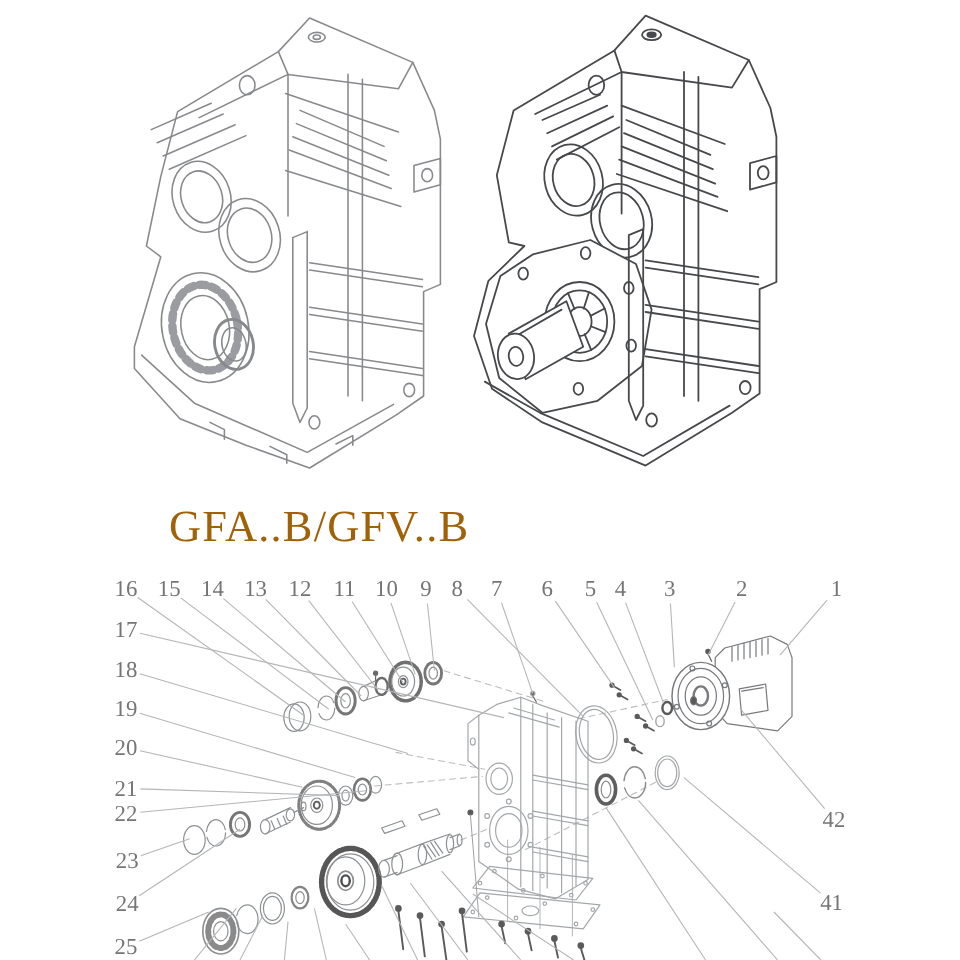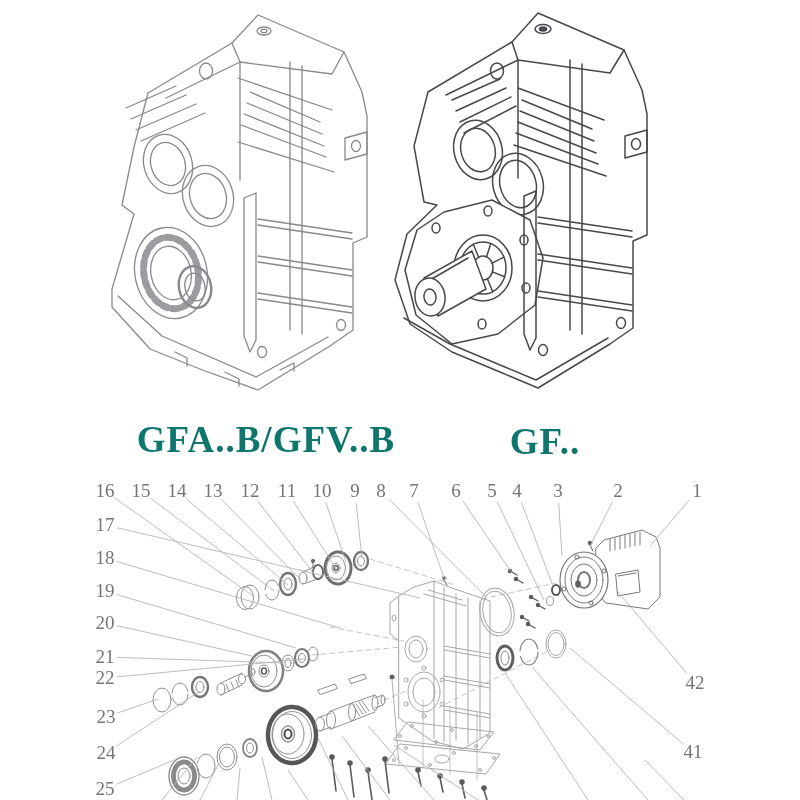--- a/index.html
+++ b/index.html
@@ -1,19 +1,19 @@
 <!DOCTYPE html>
 <html><head>
 <meta charset="utf-8">
 <style>
   html,body{margin:0;padding:0;background:#ffffff;}
   .page{position:relative;width:800px;height:800px;background:#ffffff;overflow:hidden;
         font-family:"Liberation Serif", serif;}
   .page svg{position:absolute;left:0;top:0;}
-  .model-label{position:absolute;font-weight:bold;color:#0f766e;font-size:37px;
+  .model-label{position:absolute;font-weight:normal;color:#a16207;font-size:37px;
                text-align:center;letter-spacing:1px;white-space:nowrap;}
   .label-left{left:108px;top:418px;width:316px;}
   .label-right{left:430px;top:420px;width:230px;}
   .callout-num{font-family:"Liberation Serif", serif;}
 </style>
 </head>
 <body>
 
 <div class="page">
 
@@ -373,15 +373,14 @@
         <text x="105" y="684" text-anchor="middle" font-size="19" fill="#757575" class="callout-num">22</text>
         <text x="106" y="723" text-anchor="middle" font-size="19" fill="#757575" class="callout-num">23</text>
         <text x="106" y="759" text-anchor="middle" font-size="19" fill="#757575" class="callout-num">24</text>
         <text x="105" y="795" text-anchor="middle" font-size="19" fill="#757575" class="callout-num">25</text>
         <text x="693" y="758" text-anchor="middle" font-size="19" fill="#757575" class="callout-num">41</text>
         <text x="695" y="689" text-anchor="middle" font-size="19" fill="#757575" class="callout-num">42</text>
       </g>
 </svg>
 
 <div class="model-label label-left">GFA..B/GFV..B</div>
-<div class="model-label label-right">GF..</div>
 
 </div>
 
 </body></html>

